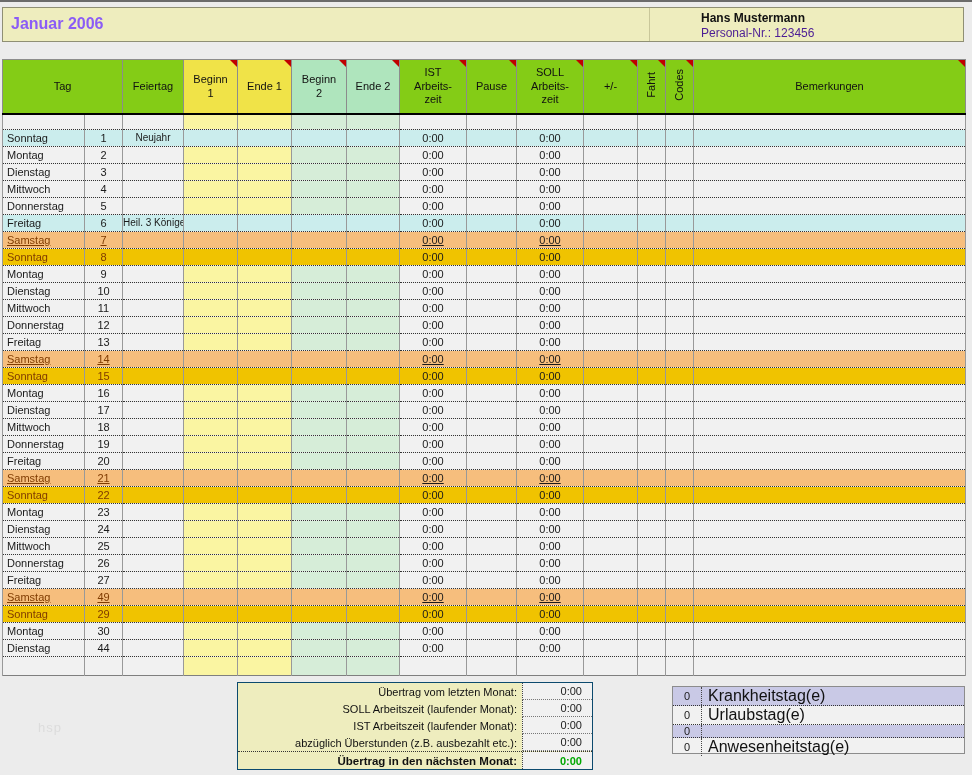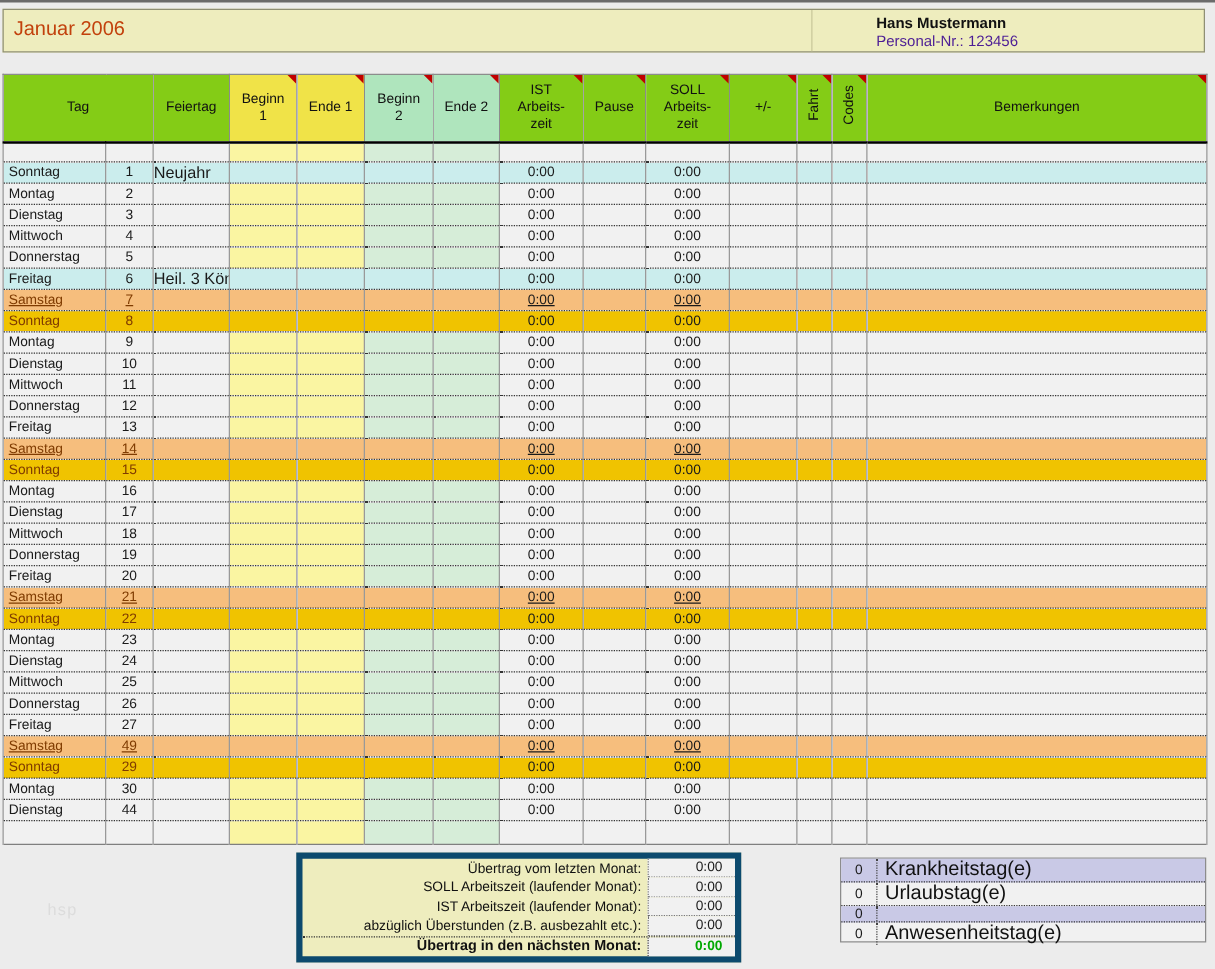--- a/index.html
+++ b/index.html
@@ -13,21 +13,21 @@
   }
   
   .banner{
     position:absolute;left:2px;top:5px;width:962px;height:35px;
     background:var(--banner-bg,#EEEDBE);
     border:1px solid #8f8f74;
     box-sizing:border-box;
   }
   .banner-title{
     position:absolute;left:8px;top:7px;
-    font-size:16px;font-weight:normal;color:#c2410c;
+    font-size:16px;font-weight:bold;color:#8b5cf6;
   }
   .banner-divider{
     position:absolute;left:646px;top:0;width:1px;height:33px;background:#c9c79a;
   }
   .employee{
     position:absolute;left:698px;top:3px;line-height:15px;
   }
   .employee .name{font-size:12px;font-weight:bold;color:#111;}
   .employee .nr{font-size:12px;color:#4c1d95;}
 
@@ -64,36 +64,36 @@
     background:#F1F1F1;
     font-size:11px;line-height:16px;
     border-left:1px solid #999;border-right:1px solid #999;
     border-bottom:1px dotted #333;
     white-space:nowrap;
   }
   tbody tr.spacer td{height:14px;}
   tbody tr.filler td{height:18px;border-bottom:none;}
   tbody td.name{text-align:left;padding-left:4px;}
   tbody td.num,tbody td.ist,tbody td.soll{text-align:center;}
-  tbody td.feiertag{font-size:13px;}
+  tbody td.feiertag{text-align:center;font-size:10px;}
   tr.normal td.b1,tr.normal td.e1,tr.spacer td.b1,tr.spacer td.e1,
   tr.filler td.b1,tr.filler td.e1{background:var(--col-yellow,#FAF5A2);}
   tr.normal td.b2,tr.normal td.e2,tr.spacer td.b2,tr.spacer td.e2,
   tr.filler td.b2,tr.filler td.e2{background:var(--col-green,#D6EDD8);}
   tr.holiday td{background:var(--holiday-row,#CBEDED);}
   tr.saturday td{background:var(--saturday-row,#F6BE7D);text-decoration:underline;}
   tr.sunday td{background:var(--sunday-row,#F0C300);}
   tr.saturday td.name,tr.saturday td.num,
   tr.sunday td.name,tr.sunday td.num{color:var(--weekend-text,#7F3B00);}
 
   
   .summary{
     position:absolute;left:237px;top:680px;width:356px;height:88px;
     background:var(--banner-bg,#EEEDBE);
-    border:5px solid #0c4a6e;box-sizing:border-box;
+    border:1px solid #0c4a6e;box-sizing:border-box;
     display:flex;flex-direction:column;
   }
   .summary-row{flex:1;display:flex;align-items:center;}
   .summary-row .lbl{
     flex:1;text-align:right;font-size:11px;padding-right:5px;color:#111;
   }
   .summary-row .val{
     width:70px;align-self:stretch;display:flex;align-items:center;justify-content:flex-end;
     background:#F1F1F1;border-left:1px dotted #444;border-bottom:1px dotted #777;
     font-size:11px;padding-right:10px;box-sizing:border-box;

